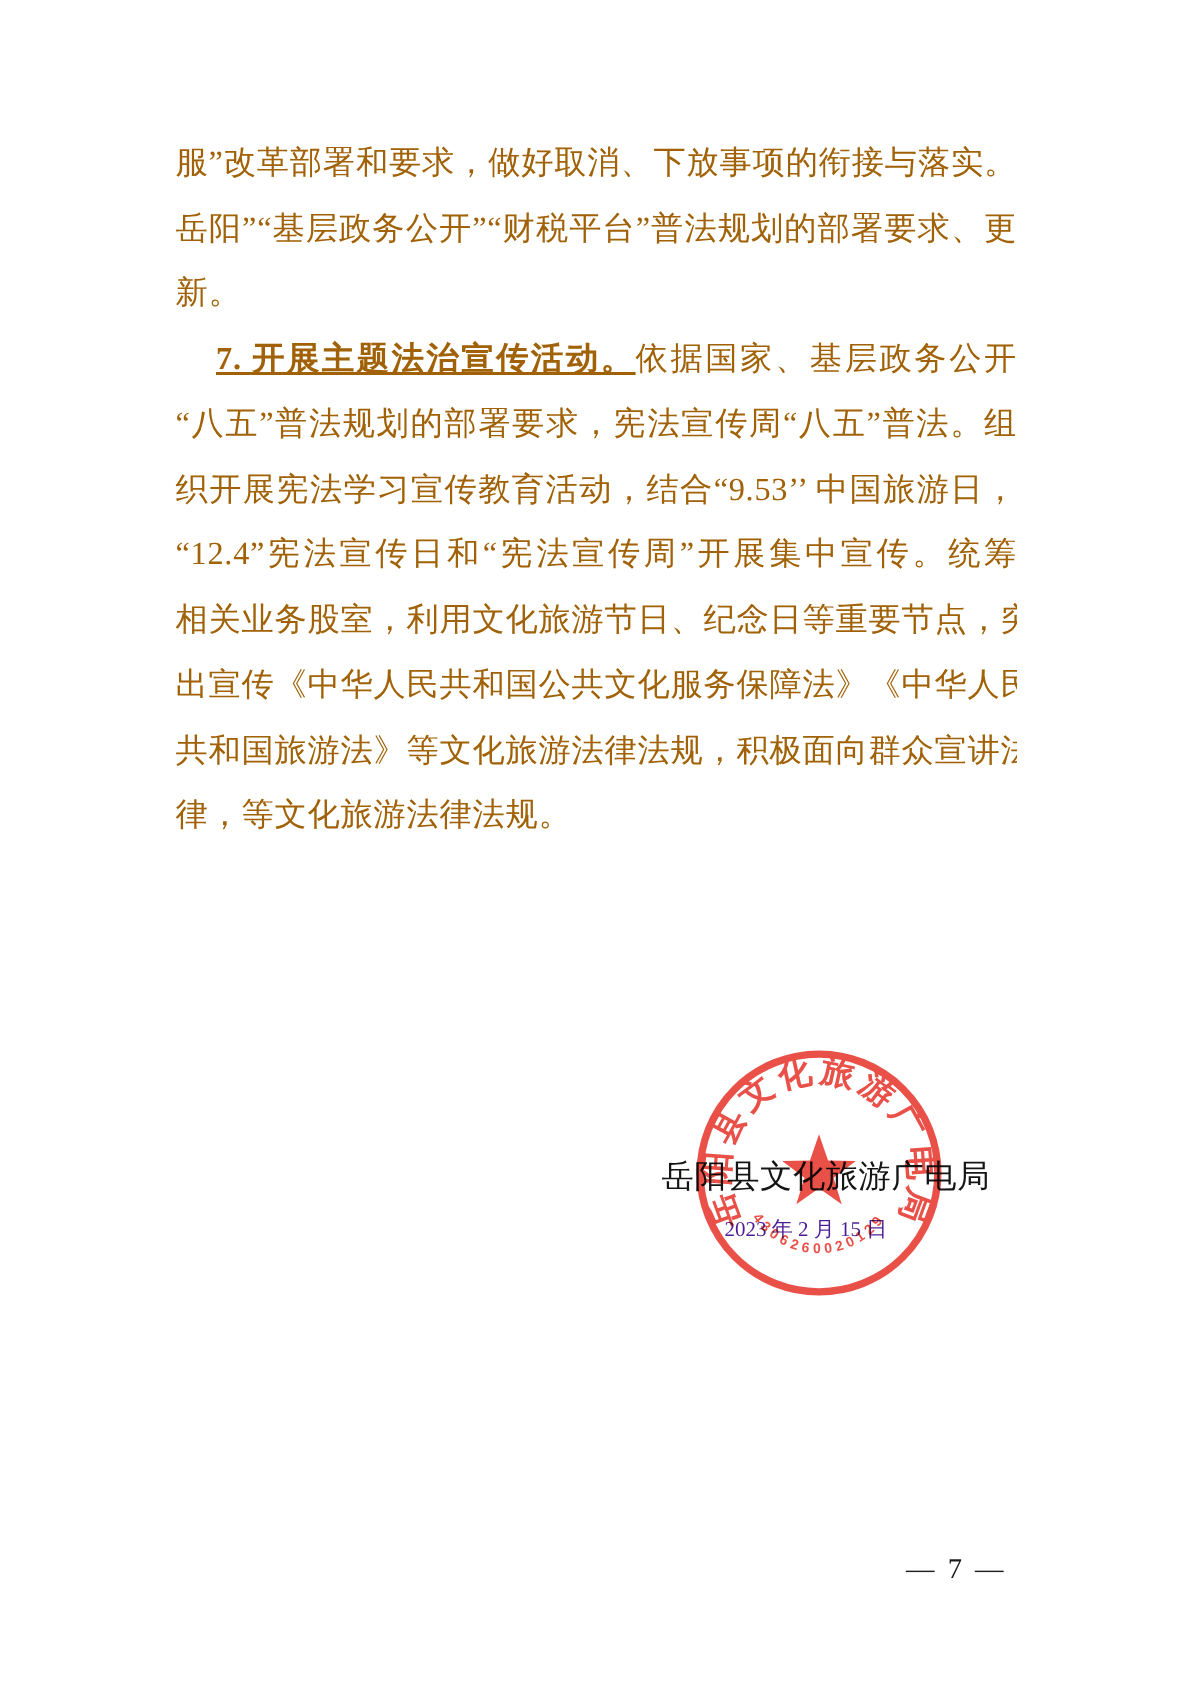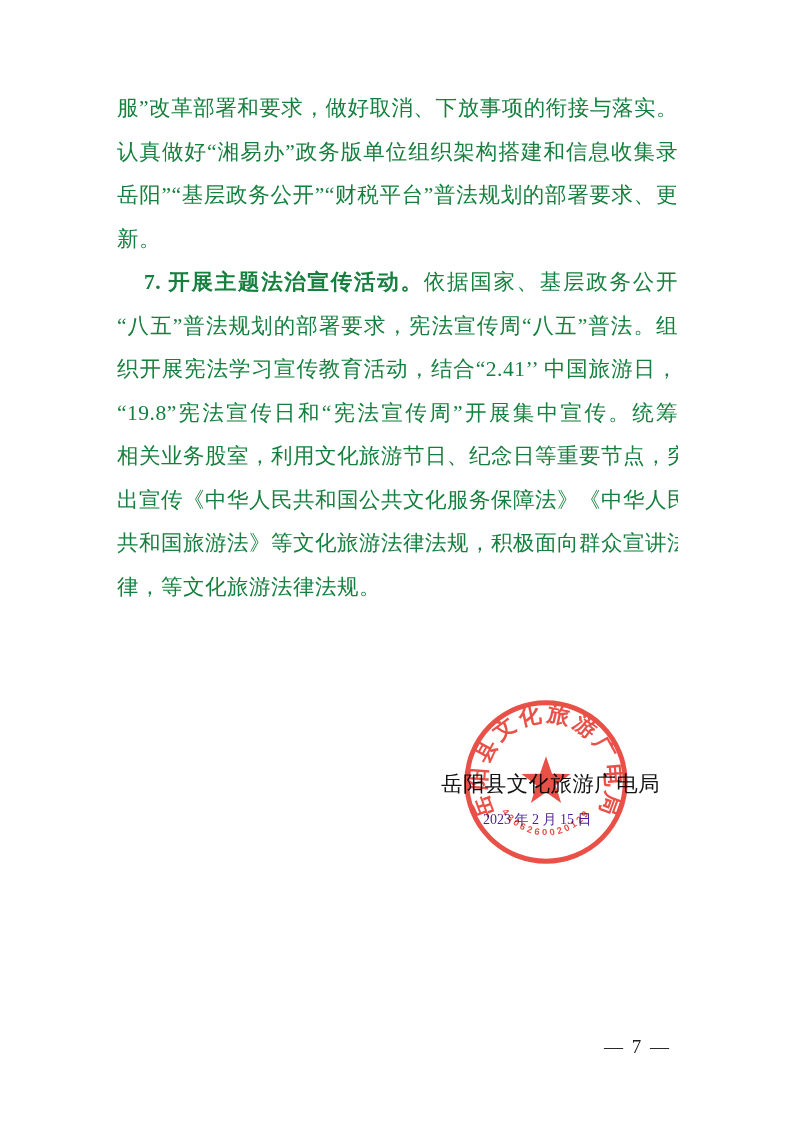--- a/index.html
+++ b/index.html
@@ -13,33 +13,33 @@
   }
   .body-text{
     position:absolute;
     left:117px;top:87px;width:561px;
   }
   .line{
     height:43.55px;
     line-height:43.55px;
     font-size:21.5px;
     letter-spacing:0.5px;
-    color:#15803d;
+    color:#a16207;
     text-align:justify;
     text-justify:inter-ideograph;
     overflow:hidden;
     white-space:nowrap;
   }
   .line.fill{
     text-align-last:justify;
   }
   .line.indent{
     padding-left:27px;
   }
-  .line .bold{font-weight:bold;}
+  .line .bold{font-weight:bold;text-decoration:underline;}
   .signature-org{
     position:absolute;
     left:441px;top:769px;
     font-size:21.5px;
     letter-spacing:0.4px;
     color:#151515;
   }
   .signature-date{
     position:absolute;
     left:483px;top:811px;
@@ -62,27 +62,26 @@
     pointer-events:none;
   }
 </style>
 </head>
 <body>
 
 <div class="page">
 
   <div class="body-text" id="body-text">
       <div class="line fill"><span>服”改革部署和要求，做好取消、下放事项的衔接与落实。</span></div>
-      <div class="line fill"><span>认真做好“湘易办”政务版单位组织架构搭建和信息收集录</span></div>
       <div class="line fill"><span>岳阳”“基层政务公开”“财税平台”普法规划的部署要求、更</span></div>
       <div class="line"><span>新。</span></div>
       <div class="line fill indent"><span class="bold">7. 开展主题法治宣传活动。</span><span>依据国家、基层政务公开</span></div>
       <div class="line fill"><span>“八五”普法规划的部署要求，宪法宣传周“八五”普法。组</span></div>
-      <div class="line fill"><span>织开展宪法学习宣传教育活动，结合“2.41’’ 中国旅游日，</span></div>
-      <div class="line fill"><span>“19.8”宪法宣传日和“宪法宣传周”开展集中宣传。统筹</span></div>
+      <div class="line fill"><span>织开展宪法学习宣传教育活动，结合“9.53’’ 中国旅游日，</span></div>
+      <div class="line fill"><span>“12.4”宪法宣传日和“宪法宣传周”开展集中宣传。统筹</span></div>
       <div class="line fill"><span>相关业务股室，利用文化旅游节日、纪念日等重要节点，突</span></div>
       <div class="line fill"><span>出宣传《中华人民共和国公共文化服务保障法》《中华人民</span></div>
       <div class="line fill"><span>共和国旅游法》等文化旅游法律法规，积极面向群众宣讲法</span></div>
       <div class="line"><span>律，等文化旅游法律法规。</span></div>
     </div>
 
   <div class="signature-org">岳阳县文化旅游广电局</div>
 
   <div class="signature-date">2023 年 2 月 15 日</div>
 

